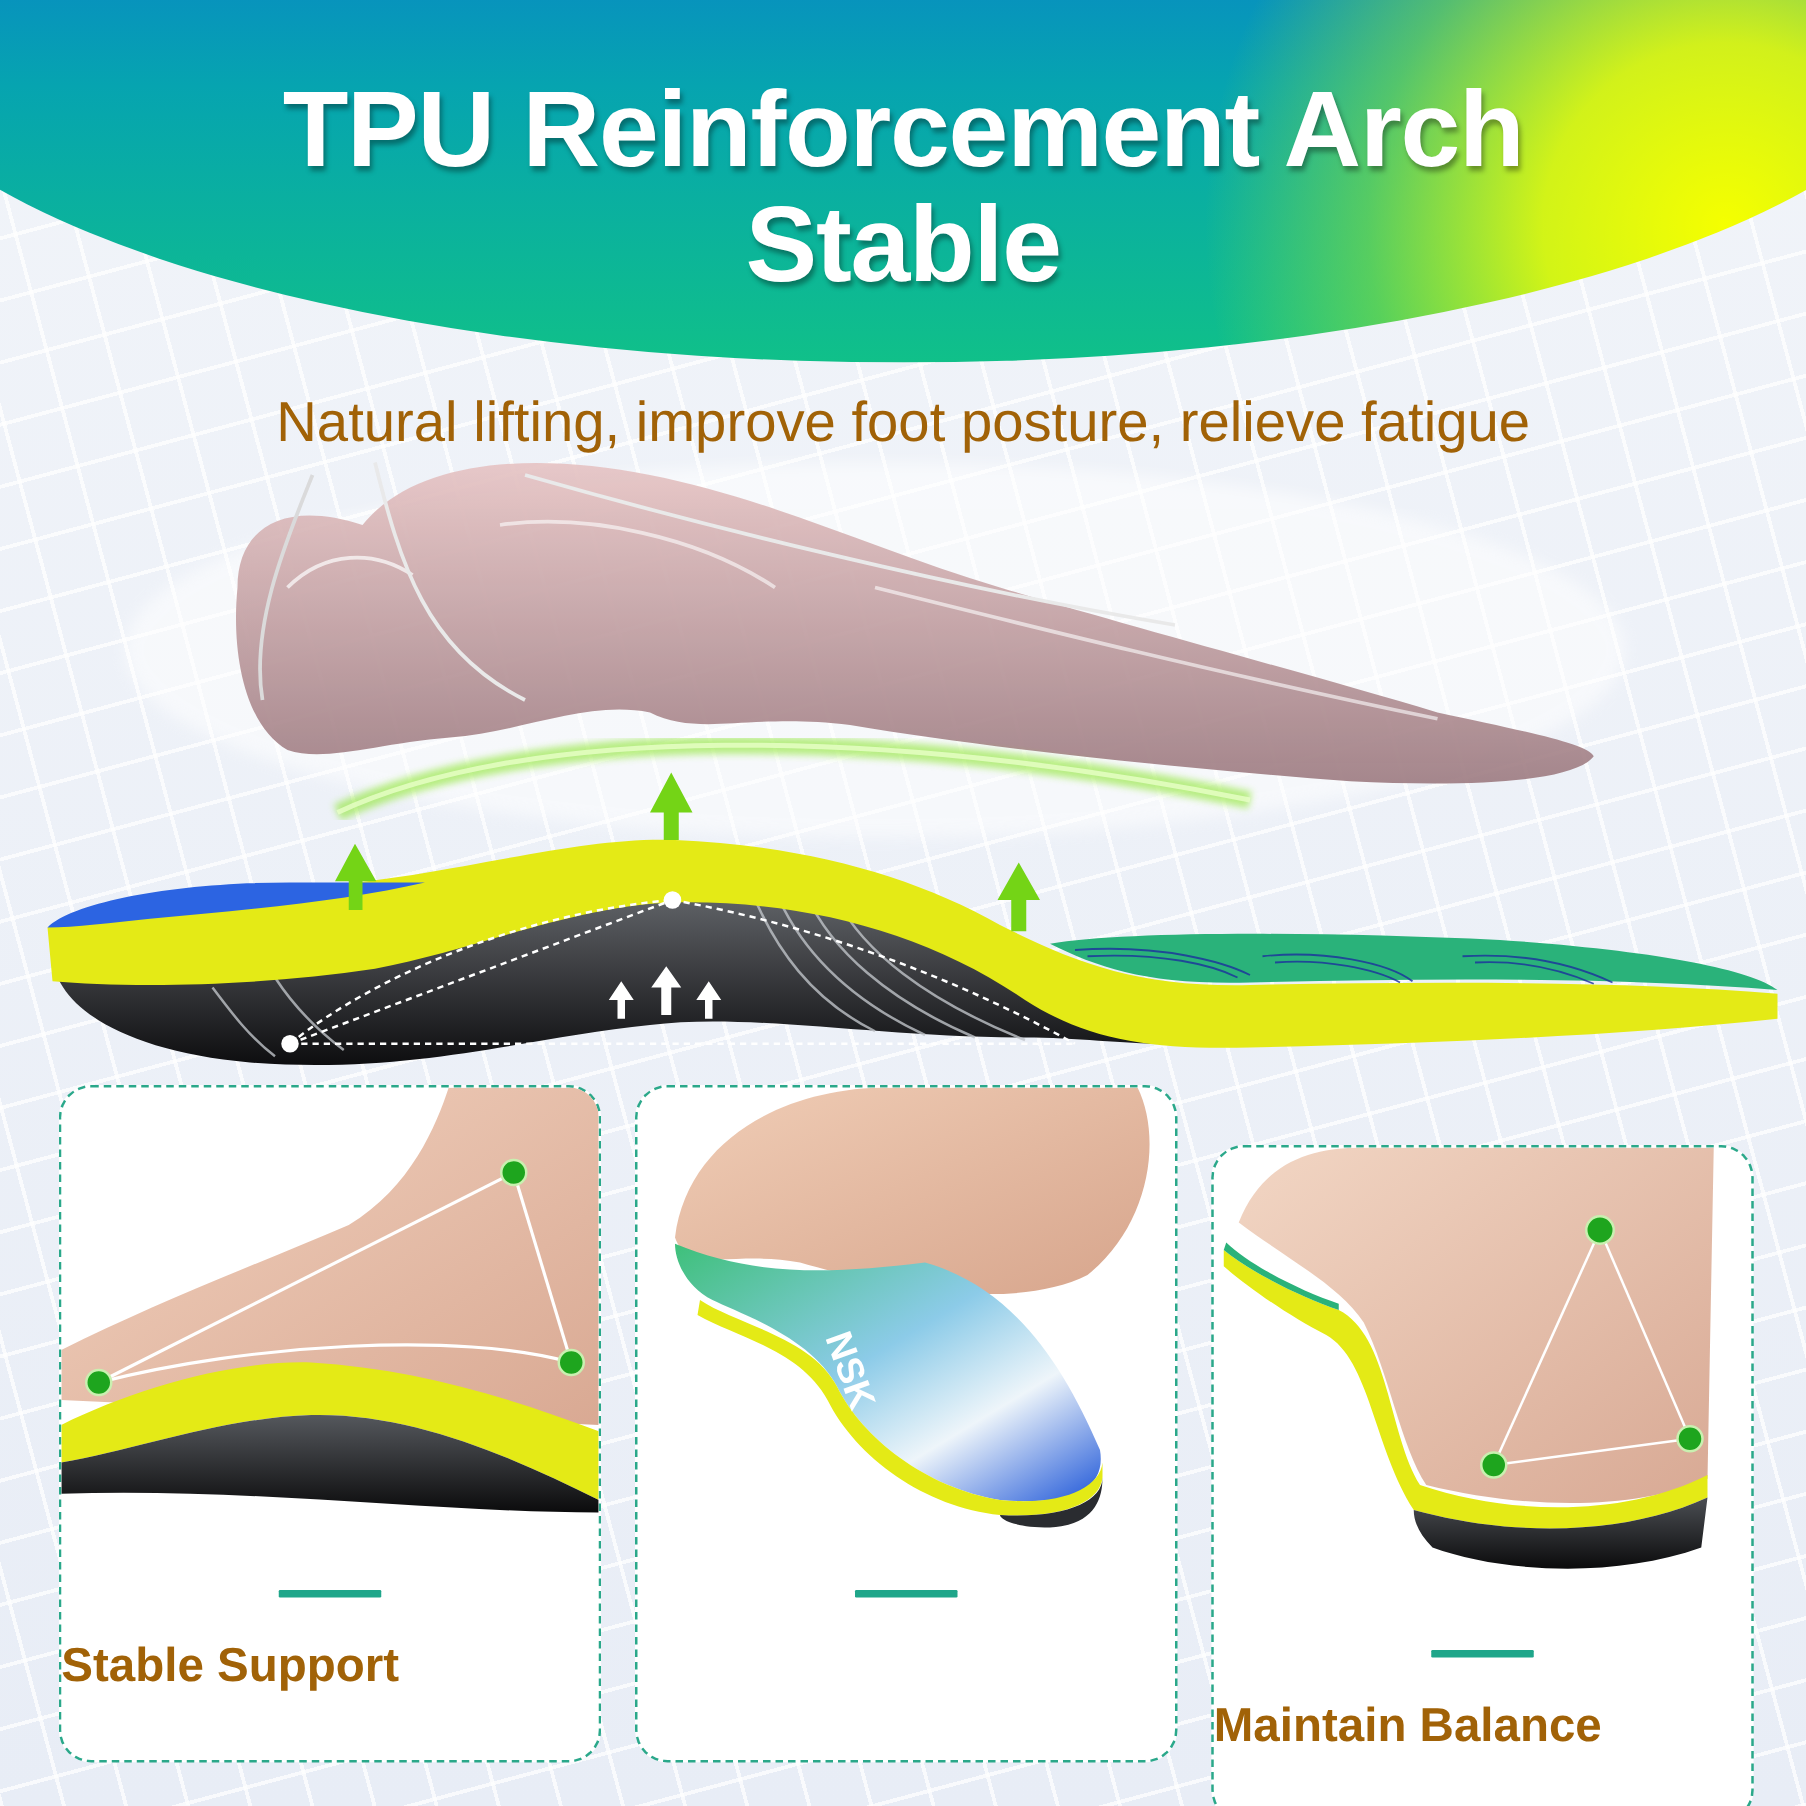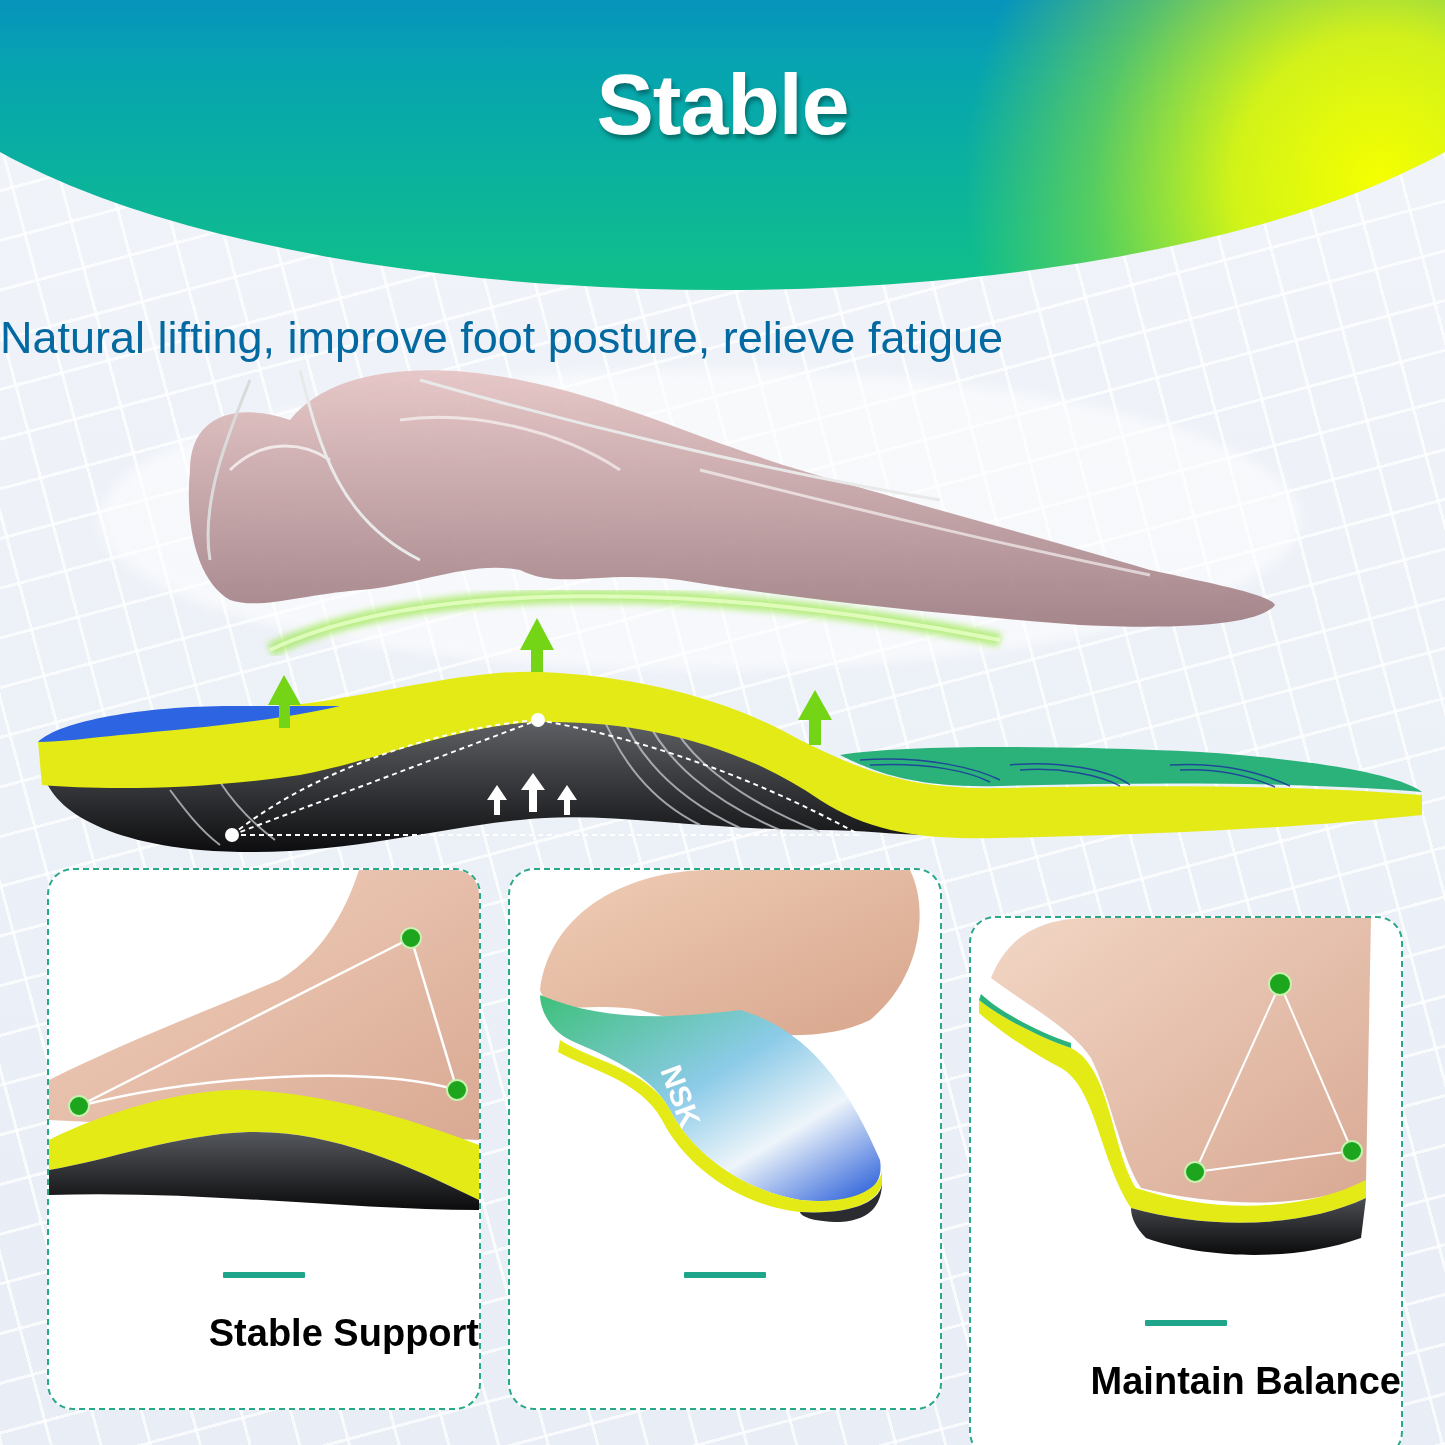--- a/index.html
+++ b/index.html
@@ -11,38 +11,39 @@
       repeating-linear-gradient(-15deg, rgba(255,255,255,0.75) 0 3px, transparent 3px 48px),
       linear-gradient(180deg,#f1f4f9 0%,#e8edf6 100%); }
   .banner { position:absolute; left:-120px; top:-500px; width:1685px; height:790px; z-index:1;
     border-radius:0 0 50% 50% / 0 0 36% 36%;
     background:
       radial-gradient(ellipse 520px 520px at 1500px 680px, #f5ff00 0%, rgba(245,255,0,0.85) 28%, rgba(160,230,40,0.5) 55%, rgba(0,0,0,0) 80%),
       linear-gradient(180deg,#0659e8 0%, #0a72d6 45%, #06a4b0 72%, #10c089 100%); }
   .title { position:absolute; left:0; right:0; top:58px; z-index:3; text-align:center;
     color:#fff; font-weight:bold; font-size:86px; line-height:92px; letter-spacing:-1px;
     text-shadow: 2px 4px 4px rgba(0,0,0,0.35); }
-  .subtitle { position:absolute; left:0; right:0; top:312px; z-index:3; 
-    color:#0369a1; font-size:45px; letter-spacing:0px; }
+  .subtitle { position:absolute; left:0; right:0; top:312px; z-index:3; text-align:center;
+    color:#a16207; font-size:45px; letter-spacing:0px; }
   .scene { position:absolute; left:0; top:350px; width:1445px; height:520px; z-index:2; }
   .card { position:absolute; top:868px; width:430px; height:538px; z-index:3;
     border:2px dashed #2aa88a; border-radius:26px; background:#fff; overflow:hidden; }
   .card svg { position:absolute; left:0; top:0; }
   .card-divider { position:absolute; left:50%; top:402px; width:82px; height:6px;
     margin-left:-41px; background:#1fa68a; border-radius:1px; }
-  .card-label { position:absolute; left:0; right:0; top:442px; text-align:right;
-    font-weight:bold; font-size:38px; color:#000000; }
+  .card-label { position:absolute; left:0; right:0; top:442px; text-align:left;
+    font-weight:bold; font-size:38px; color:#a16207; }
 </style>
 </head>
 <body>
 
 <div class="bg-grid"></div>
 <div class="banner"></div>
 
 <div class="title">
+  <div>TPU Reinforcement Arch</div>
   <div>Stable</div>
 </div>
 <div class="subtitle">Natural lifting, improve foot posture, relieve fatigue</div>
 
 <svg class="scene" viewBox="0 350 1445 520" width="1445" height="520">
   <defs>
     <linearGradient id="boneG" x1="0" y1="0" x2="0" y2="1">
       <stop offset="0" stop-color="#e6c3c3"></stop>
         <stop offset="1" stop-color="#9c7a80"></stop>
     </linearGradient>

